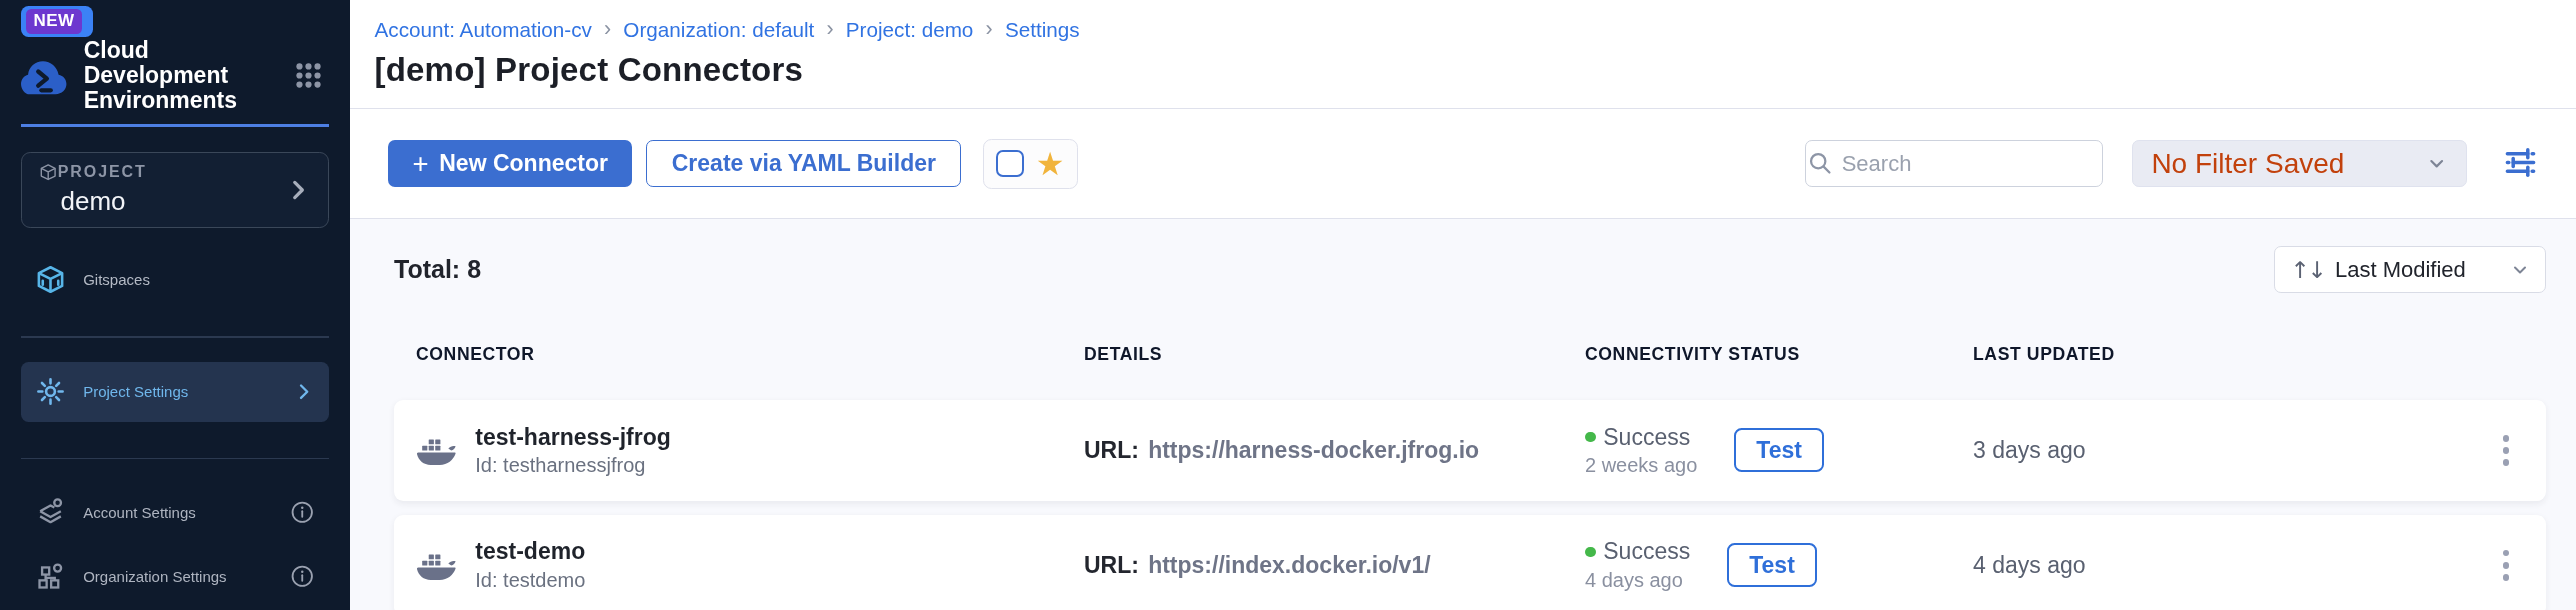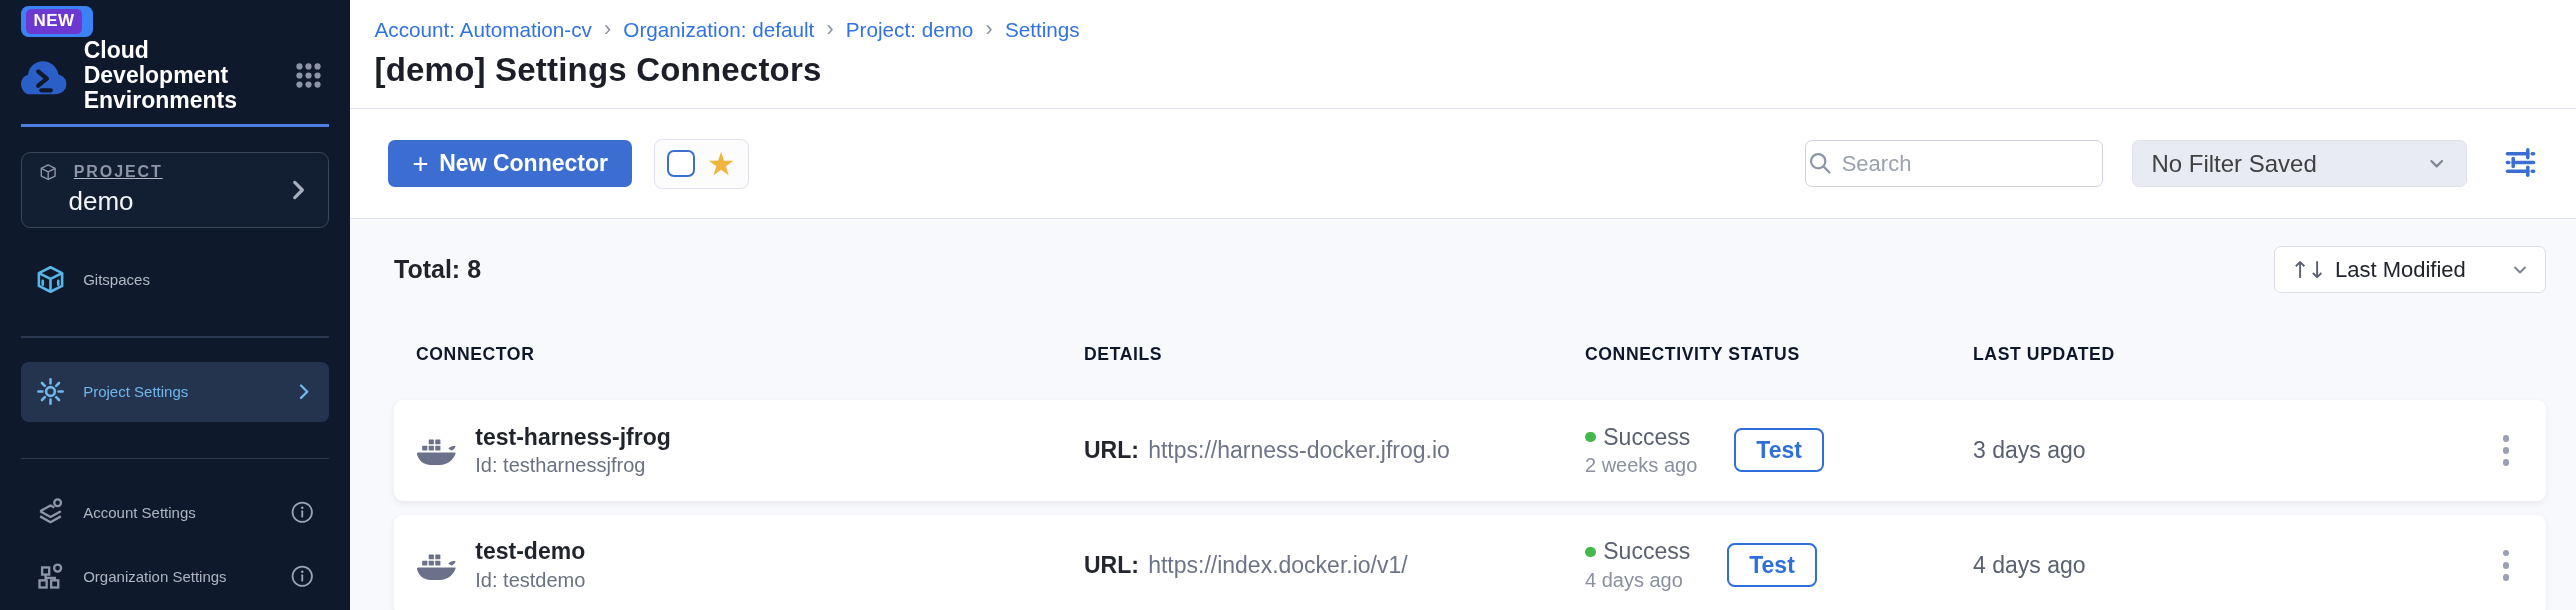--- a/index.html
+++ b/index.html
@@ -29,21 +29,21 @@
     color: #ffffff; font-weight: 700; font-size: 23px; line-height: 25px;
     width: 188px; margin-left: 15.3px;
   }
   .grid-icon { width: 31px; height: 31px; margin-left: auto; margin-right: 4.6px; cursor: pointer; }
 
   .project-card {
     margin-top: 25px; height: 76px; border: 1.5px solid #3a4759; border-radius: 9.2px;
     background: #121f33; display: flex; align-items: center; padding: 0 17px; cursor: pointer;
   }
   .project-card .pc-text { display: flex; flex-direction: column; gap: 4.6px; }
-  .project-meta { display: flex; align-items: center; gap: 16px; text-decoration: underline; }
+  .project-meta { display: flex; align-items: center; gap: 0; }
   .project-label { color: #8d95a6; font-size: 16px; font-weight: 700; letter-spacing: 1.9px; }
   .project-name { color: #f2f4f8; font-size: 26px; text-align: center; }
   .pc-chevron { margin-left: auto; width: 26px; height: 26px; color: #a7aebc; }
 
   .nav { display: flex; flex-direction: column; }
   .nav-item {
     display: flex; align-items: center; gap: 17px; height: 44px; padding: 0 13.8px;
     border-radius: 7.6px; font-size: 15px; color: #b4bac5; cursor: pointer; text-align: center;
   }
   .nav-item .nav-ic { width: 31px; height: 31px; flex: 0 0 31px; }
@@ -98,21 +98,21 @@
     width: 298px; height: 47px; border: 1.5px solid #cdd2dd; border-radius: 6.9px; background: #fff;
     display: flex; align-items: center; padding: 0 2px; gap: 9.2px;
   }
   .search-ic { width: 24.5px; height: 24.5px; color: #8d95a6; flex: 0 0 24.5px; }
   .search-input { border: none; outline: none; width: 229px; font-size: 22px; color: #333a45; font-family: inherit; background: transparent; }
   .search-input::placeholder { color: #9aa1ae; }
   .filter-select {
     margin-left: 29px; width: 335px; height: 47px; background: #e9ebf3; border: 1.5px solid #dfe2ee;
     border-radius: 6.9px; display: flex; align-items: center; padding: 0 18.4px; cursor: pointer;
   }
-  .filter-select-label { color: #404040; font-size: 24px; }
+  .filter-select-label { color: #c2410c; font-size: 28px; }
   .filter-select .dd-chev { margin-left: auto; width: 21.4px; height: 21.4px; color: #7d8495; }
   .filter-ic-btn { margin-left: 34px; width: 38px; height: 38px; color: #3b6ed0; cursor: pointer; background: none; border: none; padding: 0; }
   .filter-ic-btn svg { width: 35px; height: 35px; }
 
   .content { flex: 1; background: #f8f9fd; padding: 27px 30px 0 44px; overflow: hidden; }
   .content-top { display: flex; align-items: center; height: 47px; }
   .total-label { font-size: 25px; font-weight: 700; color: #21242c; }
   .sort-dropdown {
     margin-left: auto; height: 47px; background: #ffffff; border: 1.5px solid #d9dce6; border-radius: 6.9px;
     display: flex; align-items: center; gap: 10.7px; padding: 0 15.3px; cursor: pointer; min-width: 272px;
@@ -136,21 +136,21 @@
   .row-card + .row-card { margin-top: 13.8px; }
 
   .cell-name { display: flex; align-items: center; gap: 15.3px; }
   .docker-ic { width: 44px; height: 35px; color: #6a7189; flex: 0 0 44px; }
   .name-stack { display: flex; flex-direction: column; gap: 3.8px; }
   .conn-name { font-size: 23px; font-weight: 700; color: #1f232b; }
   .conn-id { font-size: 20px; color: #6a7180; }
 
   .cell-details { display: flex; align-items: baseline; gap: 9.2px; font-size: 23px; }
   .url-label { font-weight: 600; color: #23262e; }
-  .url-value { color: #6e7487; }
+  .url-value { color: #6e7487; font-weight: bold; }
 
   .cell-status { display: flex; align-items: center; }
   .status-stack { display: flex; flex-direction: column; gap: 3.8px; }
   .status-line { display: flex; align-items: center; gap: 7.6px; }
   .status-dot { width: 10.7px; height: 10.7px; border-radius: 50%; background: #44b84a; }
   .status-text { font-size: 23px; color: #596070; }
   .status-time { font-size: 20px; color: #8a90a0; }
   .test-btn {
     margin-left: 37px; height: 44px; padding: 0 20px; background: #fff;
     border: 2.3px solid #2f6fd9; border-radius: 7.6px; color: #2f6fd9;
@@ -272,28 +272,29 @@
     <header class="page-header">
       <div class="breadcrumb">
         <a class="crumb">Account: Automation-cv</a>
         <span class="crumb-sep">›</span>
         <a class="crumb">Organization: default</a>
         <span class="crumb-sep">›</span>
         <a class="crumb">Project: demo</a>
         <span class="crumb-sep">›</span>
         <a class="crumb">Settings</a>
       </div>
-      <h1 class="page-title">[demo] Settings Connectors</h1>
+      <h1 class="page-title">[demo] Project Connectors</h1>
     </header>
 
     <div class="toolbar">
       <button class="btn-primary">
         <span class="btn-plus">+</span>
         <span>New Connector</span>
       </button>
+      <button class="btn-secondary">Create via YAML Builder</button>
       <div class="fav-widget">
         <div class="fav-checkbox"></div>
         <span class="fav-star">★</span>
       </div>
 
       <div class="toolbar-right">
         <div class="search-box">
           <svg class="search-ic" viewBox="0 0 24 24" fill="none" stroke="currentColor" stroke-width="2.2" stroke-linecap="round">
             <circle cx="10" cy="10" r="7"></circle>
             <path d="M15.3 15.3L21 21"></path>

